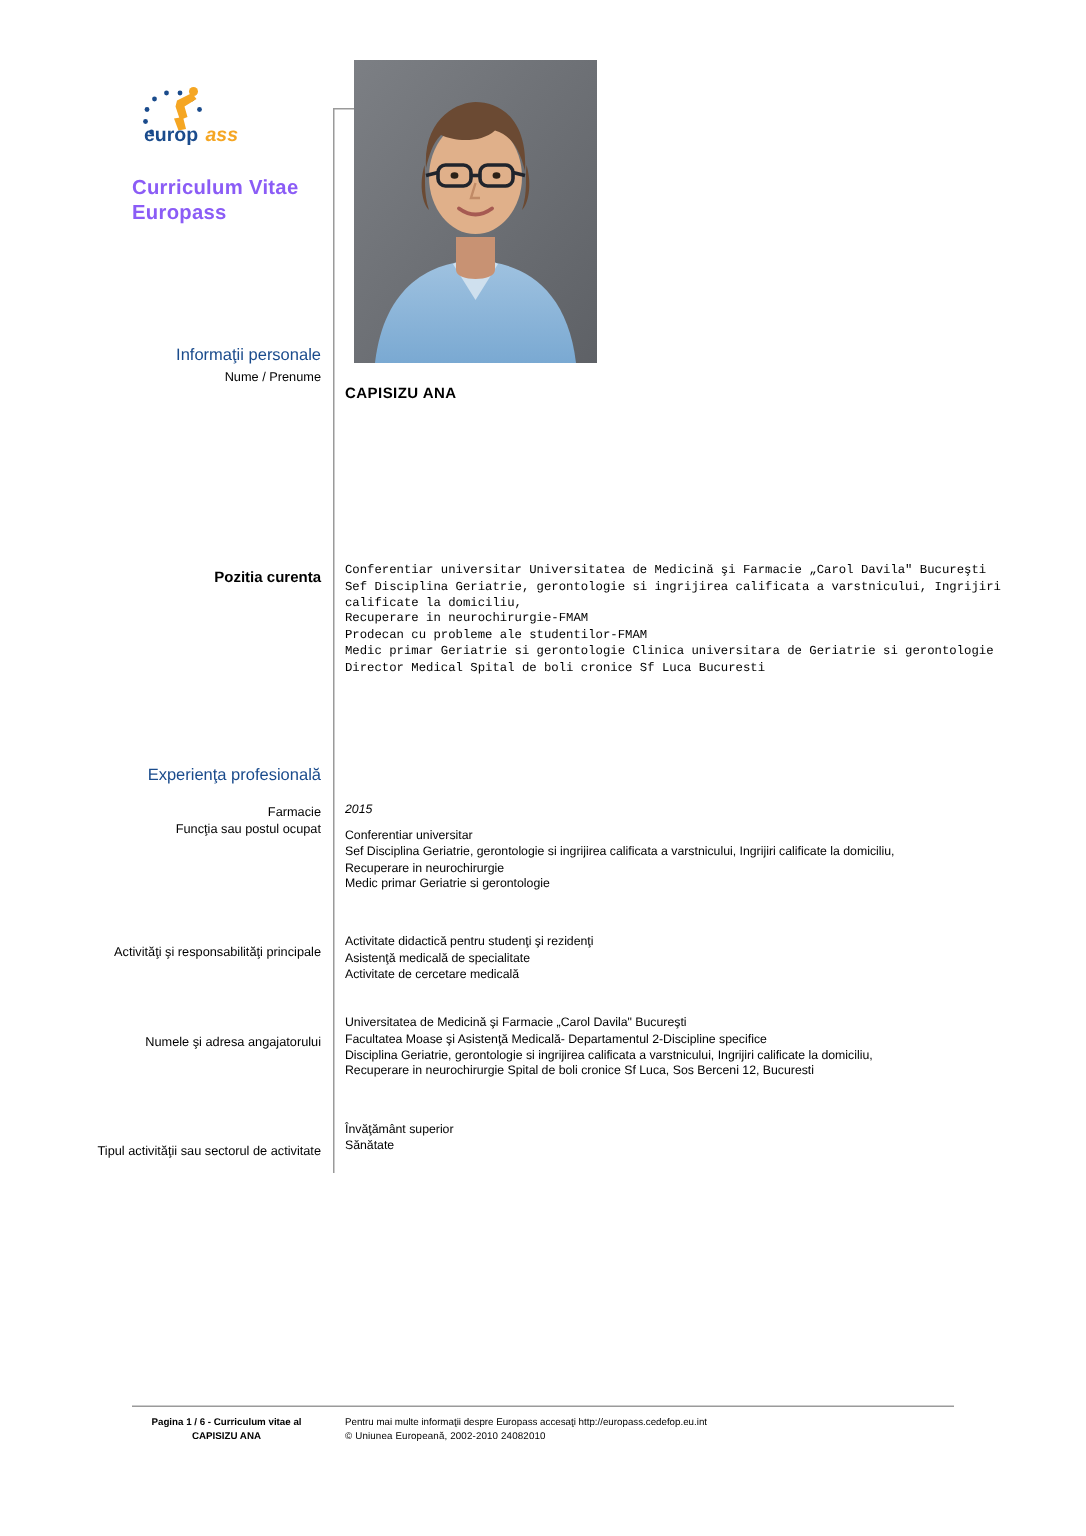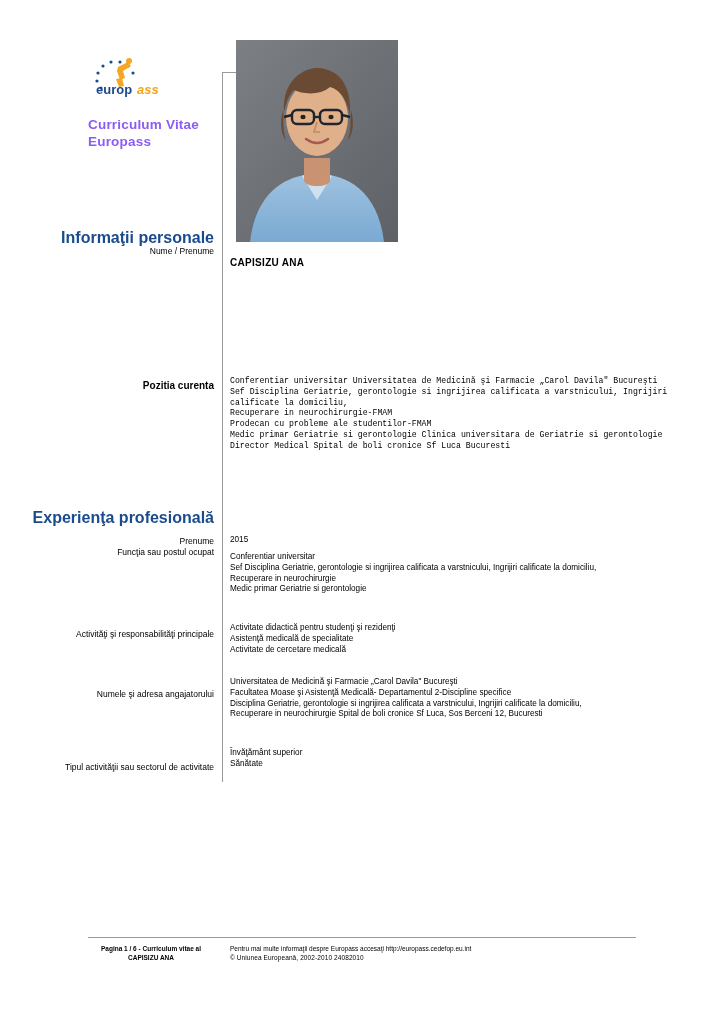--- a/index.html
+++ b/index.html
@@ -87,22 +87,22 @@
   .label.right-col {
     right: 510px; 
     width: 190px;
   }
   .label.bold {
     font-weight: bold;
     font-size: 10px;
   }
   .label.blue {
     color: #1a4b8c;
-    font-weight: bold;
-    font-size: 16px;
+    font-weight: normal;
+    font-size: 11px;
   }
 
   
   .value {
     position: absolute;
     left: 230px;
     font-size: 8.2px;
     line-height: 10.8px;
     color: #000;
     width: 470px;
@@ -235,22 +235,22 @@
     <p>Conferentiar universitar Universitatea de Medicină şi Farmacie „Carol Davila" Bucureşti</p>
     <p>Sef Disciplina Geriatrie, gerontologie si ingrijirea calificata a varstnicului, Ingrijiri calificate la domiciliu,</p>
     <p>Recuperare in neurochirurgie-FMAM</p>
     <p>Prodecan cu probleme ale studentilor-FMAM</p>
     <p>Medic primar Geriatrie si gerontologie Clinica universitara de Geriatrie si gerontologie</p>
     <p>Director Medical Spital de boli cronice Sf Luca Bucuresti</p>
   </div>
 
   <div class="label right-col blue" style="top:512px;">Experienţa profesională</div>
 
-  <div class="label right-col" style="top:536px;">Prenume</div>
-  <div class="value" style="top:535px;">2015</div>
+  <div class="label right-col" style="top:536px;">Farmacie</div>
+  <div class="value" style="top:535px;font-style:italic;">2015</div>
 
   <div class="label right-col" style="top:547px;">Funcţia sau postul ocupat</div>
   <div class="value" style="top:552px;">
     <p>Conferentiar universitar</p>
     <p>Sef  Disciplina Geriatrie, gerontologie si ingrijirea calificata a varstnicului, Ingrijiri calificate la domiciliu,</p>
     <p> Recuperare in neurochirurgie</p>
     <p> Medic primar Geriatrie si gerontologie</p>
   </div>
 
   <div class="label right-col" style="top:629px;">Activităţi şi responsabilităţi principale</div>

